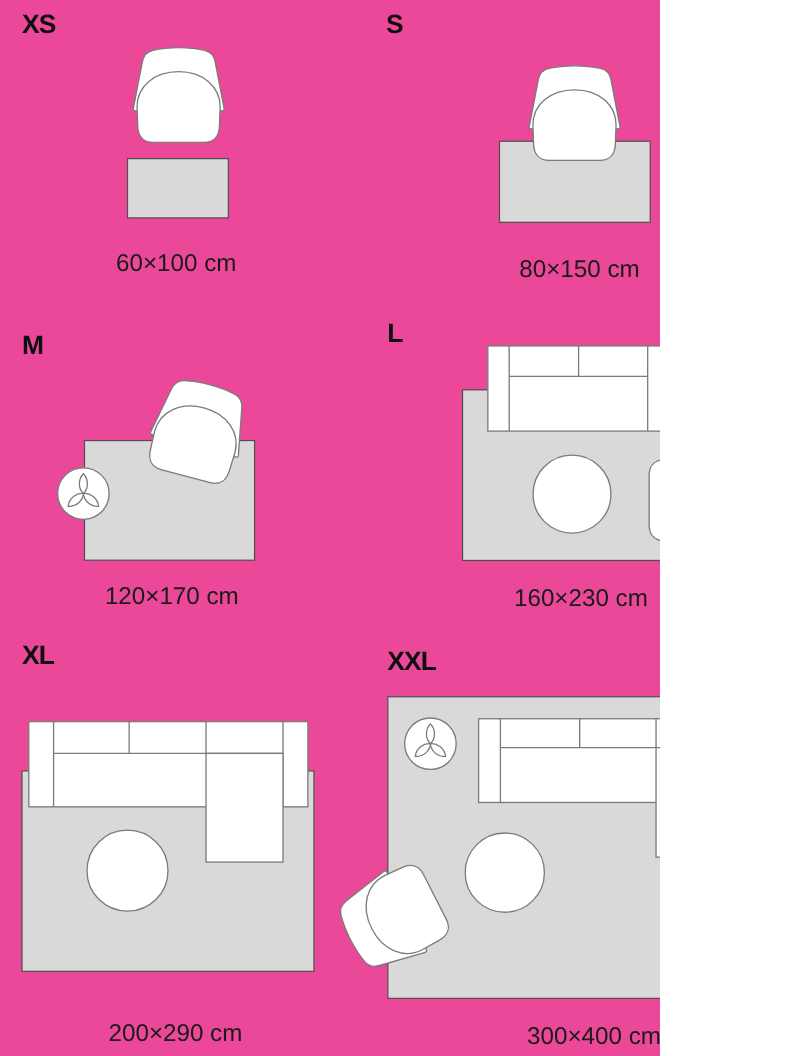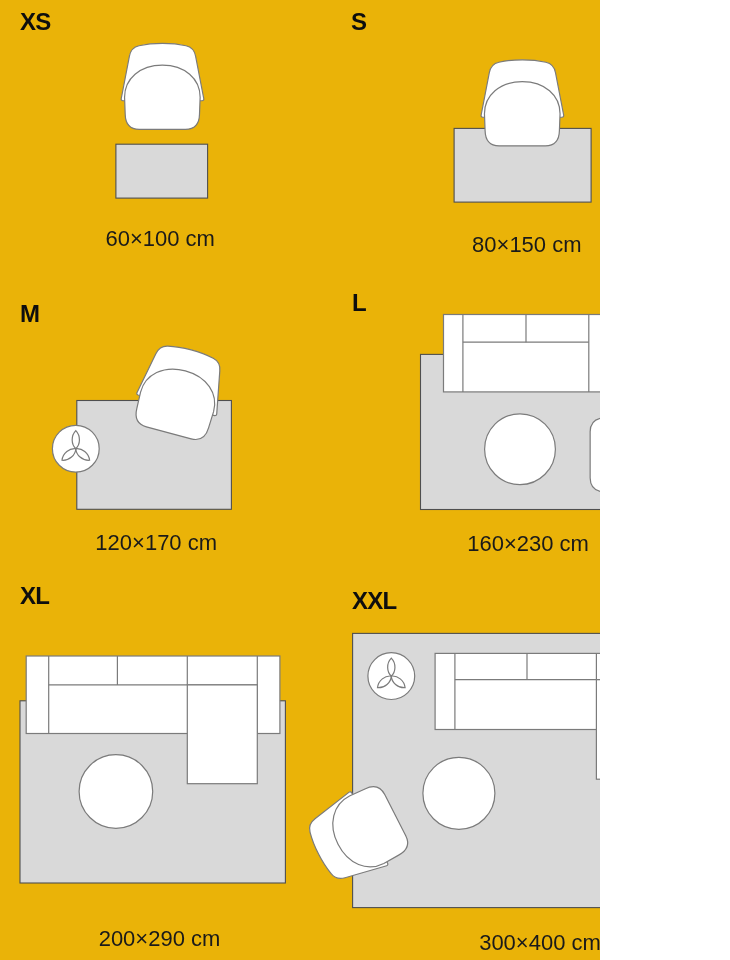--- a/index.html
+++ b/index.html
@@ -1,16 +1,16 @@
 <!DOCTYPE html>
 <html><head>
 <meta charset="utf-8">
 <style>
   html,body{margin:0;padding:0;background:#fff;}
-  #page{position:relative;width:600px;height:960px;background:#eab308;overflow:hidden;}
+  #page{position:relative;width:600px;height:960px;background:#ec4899;overflow:hidden;}
   svg{display:block;}
   text{font-family:"Liberation Sans",sans-serif;}
 </style>
 </head>
 <body>
 <div id="page">
 <svg width="730" height="960" viewBox="0 0 730 960" xmlns="http://www.w3.org/2000/svg">
 <defs>
   <g id="chair">
 

